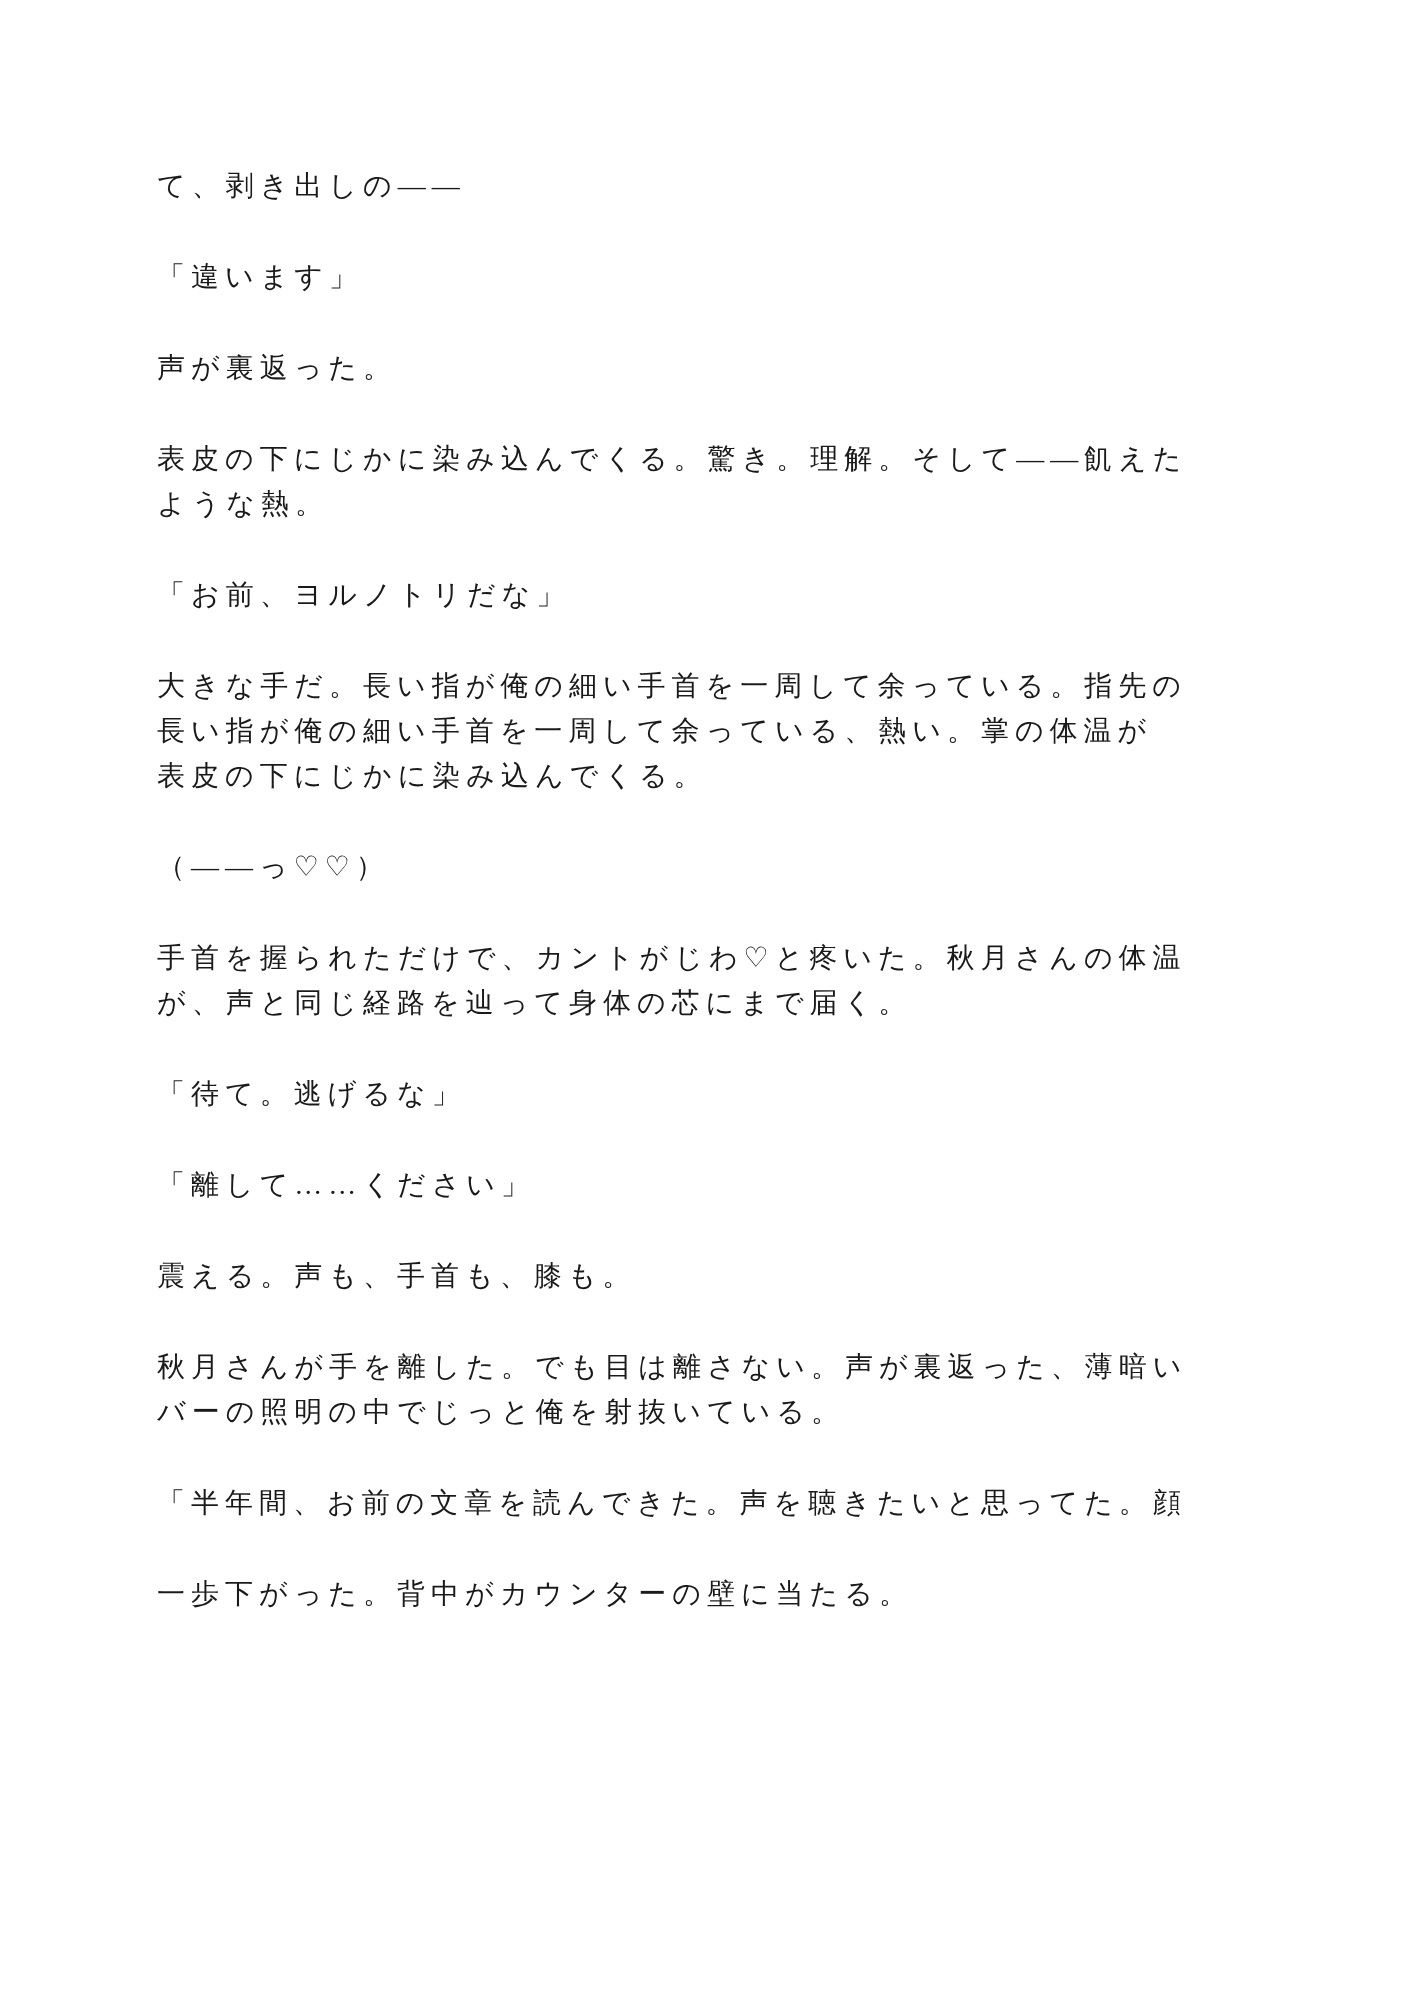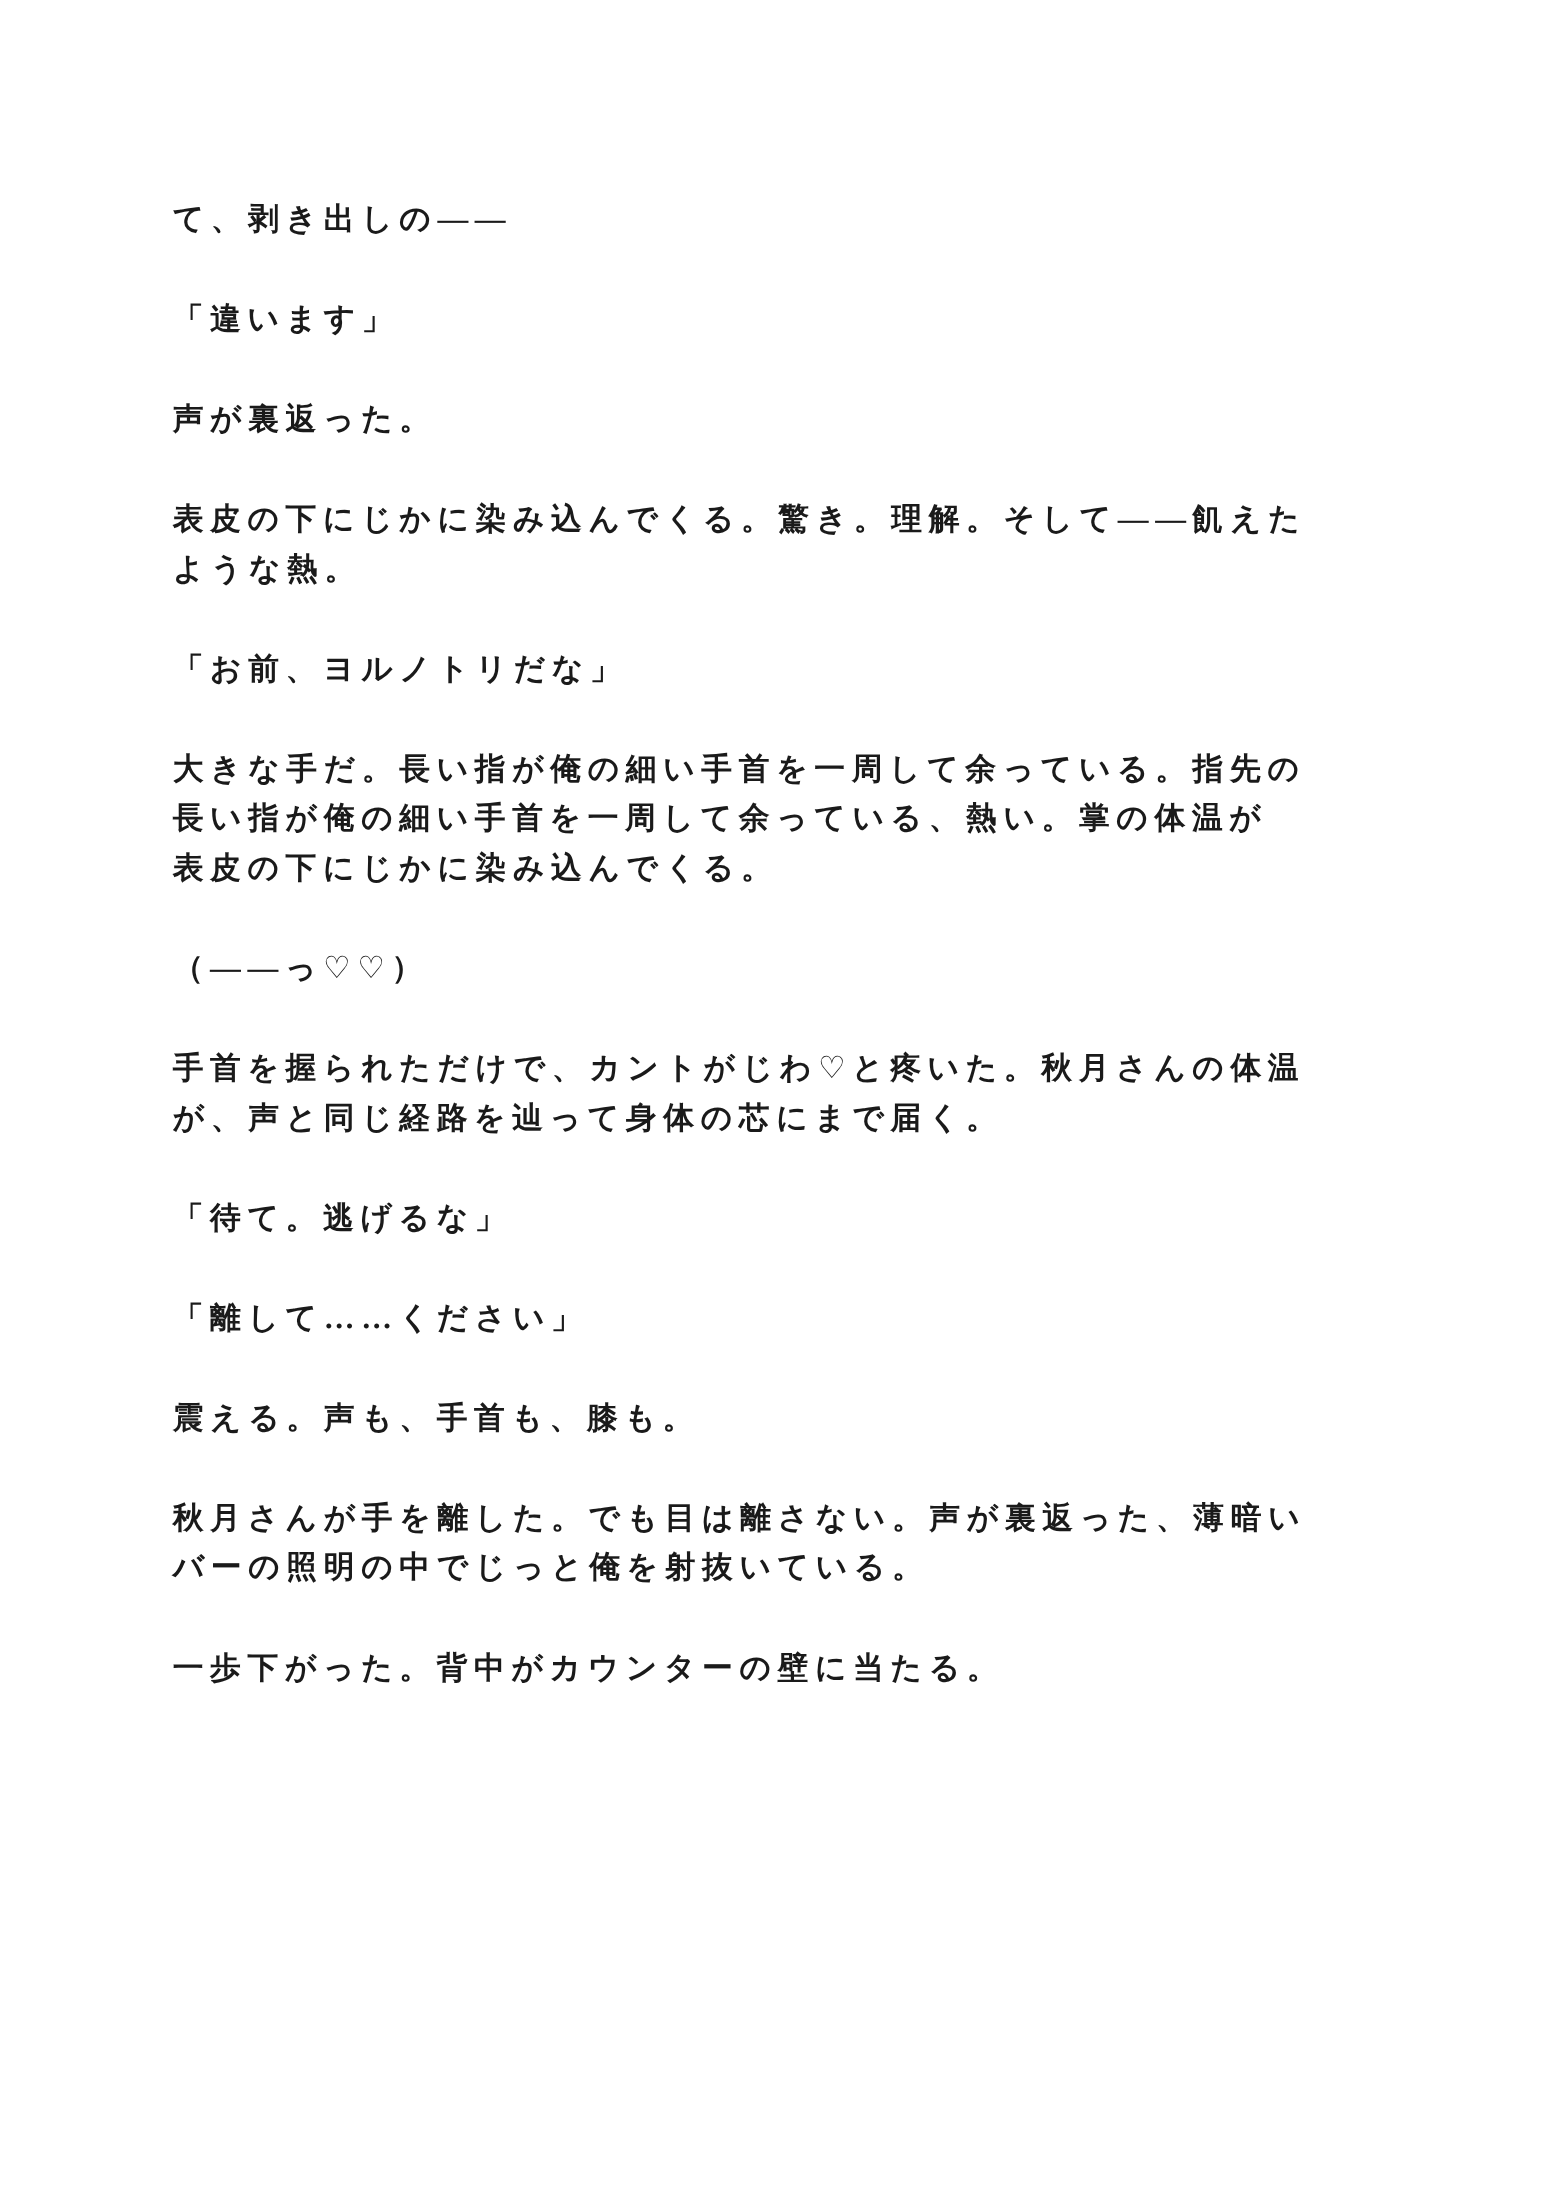--- a/index.html
+++ b/index.html
@@ -10,23 +10,22 @@
   .page {
     position: relative;
     width: 1415px;
     height: 2000px;
     background: #ffffff;
     overflow: hidden;
   }
   .text-block {
     position: absolute;
     left: 157px;
-    top: 177px;
+    top: 163px;
     width: 1110px;
-    font-weight: bold;
   }
   .para {
     margin: 0 0 46px 0;
     padding: 0;
   }
   .line {
     display: block;
     font-family: "Liberation Serif", "DejaVu Serif", serif;
     font-size: 28px;
     line-height: 45px;
@@ -89,20 +88,21 @@
     <p class="para">
       <span class="line">震える。声も、手首も、膝も。</span>
     </p>
 
     <p class="para">
       <span class="line">秋月さんが手を離した。でも目は離さない。声が裏返った、薄暗い</span>
       <span class="line">バーの照明の中でじっと俺を射抜いている。</span>
     </p>
 
     <p class="para">
+      <span class="line">「半年間、お前の文章を読んできた。声を聴きたいと思ってた。顔</span>
     </p>
 
     <p class="para">
       <span class="line">一歩下がった。背中がカウンターの壁に当たる。</span>
     </p>
 
   </div>
 </div>
 
 </body></html>

